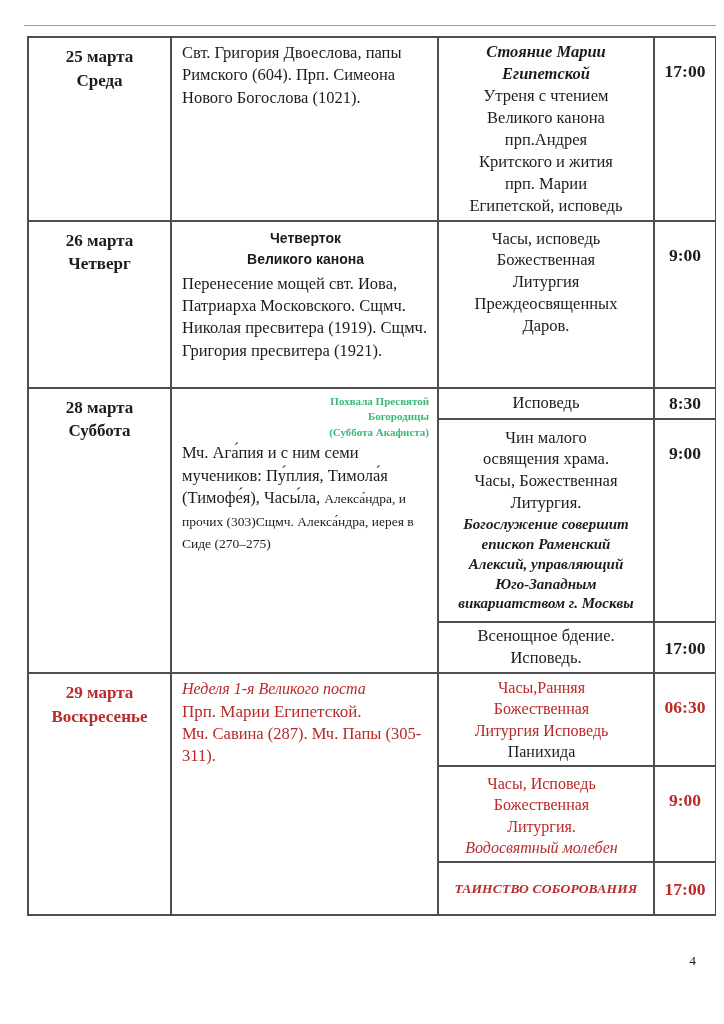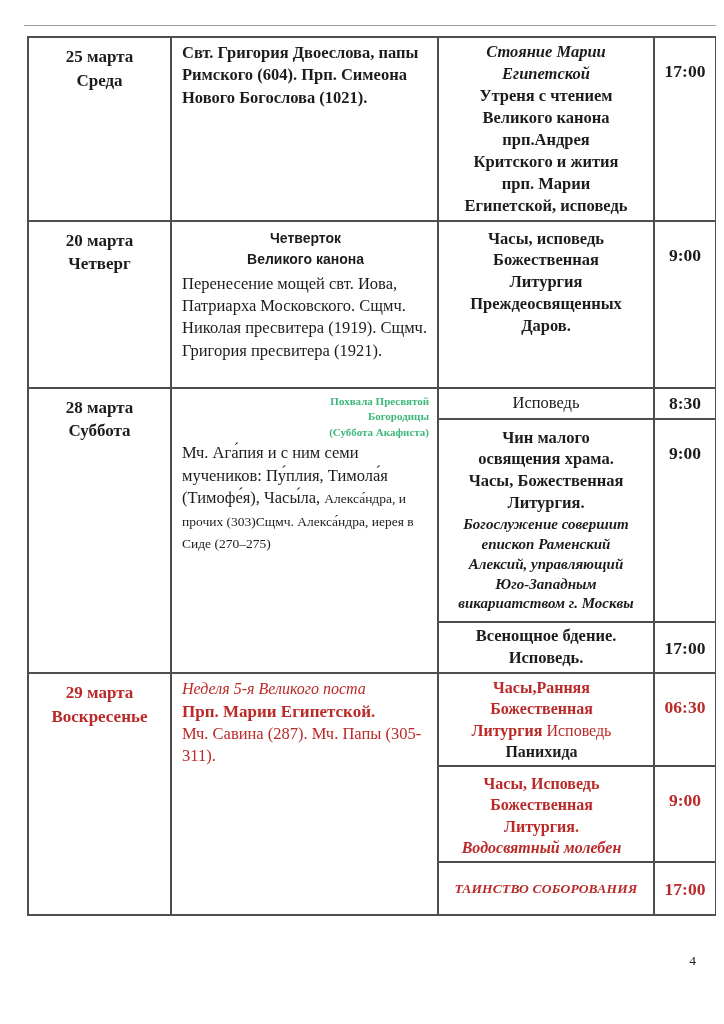--- a/index.html
+++ b/index.html
@@ -21,21 +21,21 @@
   td{border:2px solid var(--border);vertical-align:top;overflow:hidden;}
   tr.h1{height:179px;} tr.h2{height:167px;} tr.h3{height:31px;margin-top:32px;} tr.h4{height:192px;}
   tr.h5{height:50px;} tr.h6{height:91px;} tr.h7{height:92px;} tr.h8{height:53px;}
 
   .date-cell{text-align:center;font-weight:bold;font-size:17px;line-height:1.4;padding-top:7px;}
   .feast-cell{padding:4px 8px 4px 10px;font-size:16.5px;line-height:1.36;}
   .service-cell{text-align:center;padding:3px 12px;font-size:16.5px;line-height:1.33;}
   .time-cell{text-align:center;font-weight:bold;font-size:17.5px;padding-top:23px;}
   .vmid{vertical-align:middle;padding-top:2px;}
 
-  .b{font-weight:bold;border-radius:19px;}
+  .b{font-weight:normal;border-radius:19px;}
   .i{font-style:italic;}
   .pre{white-space:pre-line;}
   .red{color:var(--red);}
   .black{color:var(--ink);}
 
   .feast-head-sans{font-family:"Liberation Sans",sans-serif;font-weight:bold;font-size:14px;
     line-height:1.5;text-align:center;margin:2px 0 3px 0;white-space:pre-line;}
   .feast-head-green{font-family:Liberation Serif, serif;font-weight:bold;font-size:11px;
     line-height:1.42;text-align:right;color:var(--green);margin:1px 0 2px 0;white-space:pre-line;}
   .feast-body{font-weight:normal;font-size:16.5px;}
@@ -78,21 +78,21 @@
 прп.Андрея
 Критского и жития
 прп. Марии
 Египетской, исповедь</div>
         </td>
         <td class="time-cell">17:00</td>
       </tr>
 
       <tr class="h2">
         <td class="date-cell">
-          <div>20 марта</div>
+          <div>26 марта</div>
           <div>Четверг</div>
         </td>
         <td class="feast-cell">
           <div class="feast-head-sans">Четверток
 Великого канона</div>
           <div class="feast-body">Перенесение мощей свт. Иова, Патриарха Московского. Сщмч. Николая пресвитера (1919). Сщмч. Григория пресвитера (1921).</div>
         </td>
         <td class="service-cell">
           <div class="b pre" style="padding-top:3px">Часы, исповедь
 Божественная
@@ -145,21 +145,21 @@
         </td>
         <td class="time-cell vmid">17:00</td>
       </tr>
 
       <tr class="h6">
         <td class="date-cell red" rowspan="3">
           <div>29 марта</div>
           <div>Воскресенье</div>
         </td>
         <td class="feast-cell red" rowspan="3">
-          <div class="i" style="font-size:16px">Неделя 5-я Великого поста</div>
+          <div class="i" style="font-size:16px">Неделя 1-я Великого поста</div>
           <div class="b" style="font-size:17px">Прп. Марии Египетской.</div>
           <div>Мч. Савина (287). Мч. Папы (305-311).</div>
         </td>
         <td class="service-cell narrow red" style="font-size:16px">
           <div class="b">Часы,Ранняя</div>
           <div class="b">Божественная</div>
           <div><span class="b">Литургия</span> <span class="svc-plain">Исповедь</span></div>
           <div class="b black">Панихида</div>
         </td>
         <td class="time-cell red">06:30</td>

